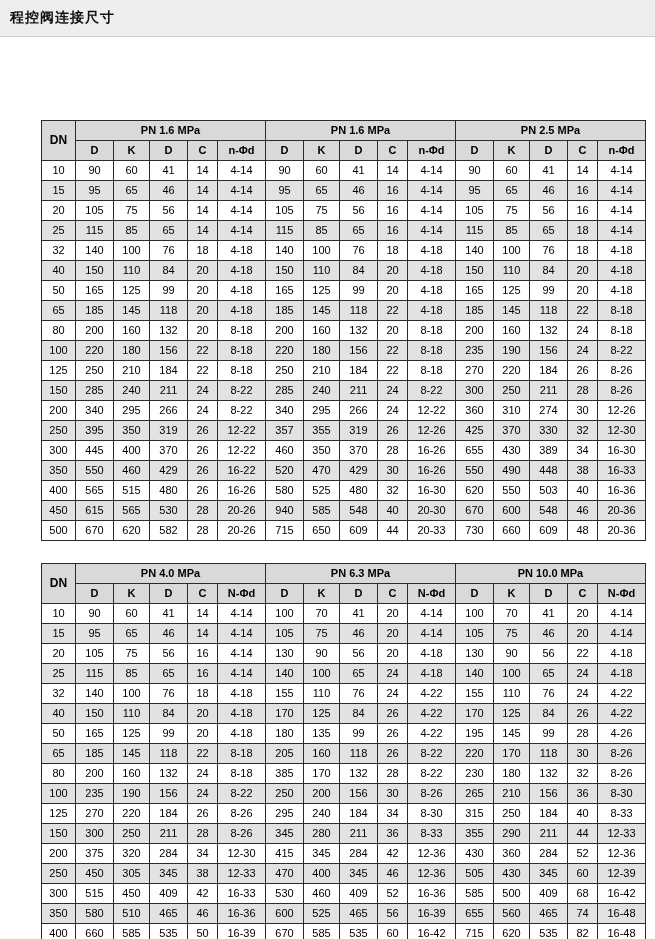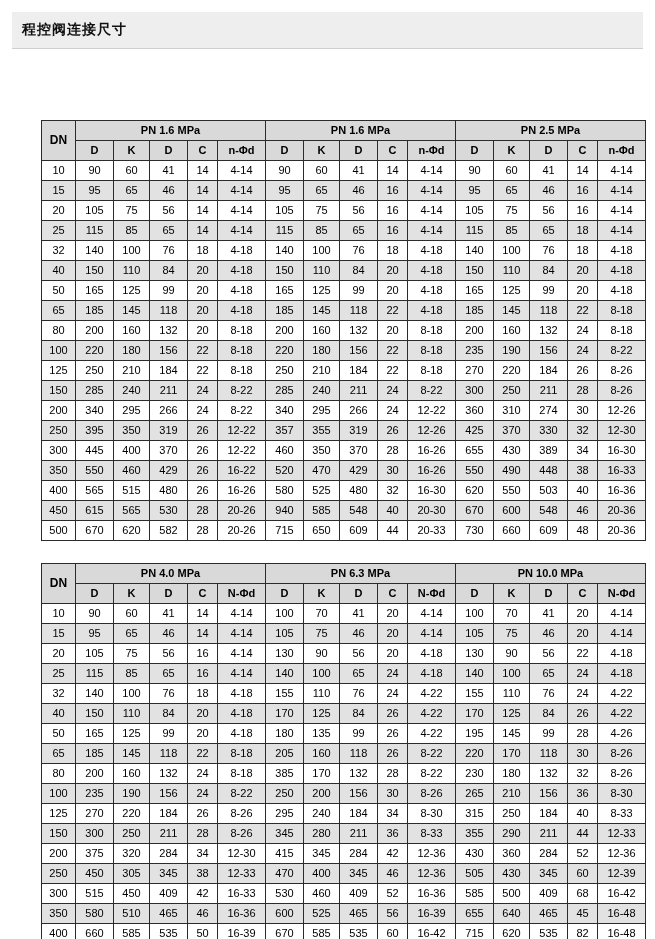--- a/index.html
+++ b/index.html
@@ -9,21 +9,21 @@
   body {
     width: 655px;
     height: 939px;
     background: #ffffff;
     font-family: "Liberation Sans", sans-serif;
     color: #000000;
     position: relative;
     overflow: hidden;
   }
   .title-bar {
-    margin: 12px;
+    margin: 0;
     padding: 9px 0 9px 10px;
     background: #eeeeee;
     border-bottom: 1px solid #cfcfcf;
     font-size: 14px;
     font-weight: bold;
     letter-spacing: 1px;
     color: #111;
   }
   .table-block {
     position: absolute;
@@ -802,23 +802,23 @@
           <td>510</td>
           <td>465</td>
           <td>46</td>
           <td>16-36</td>
           <td>600</td>
           <td>525</td>
           <td>465</td>
           <td>56</td>
           <td>16-39</td>
           <td>655</td>
-          <td>640</td>
+          <td>560</td>
           <td>465</td>
-          <td>45</td>
+          <td>74</td>
           <td>16-48</td>
         </tr>
         <tr class="plain">
           <td class="dn-cell">400</td>
           <td>660</td>
           <td>585</td>
           <td>535</td>
           <td>50</td>
           <td>16-39</td>
           <td>670</td>

